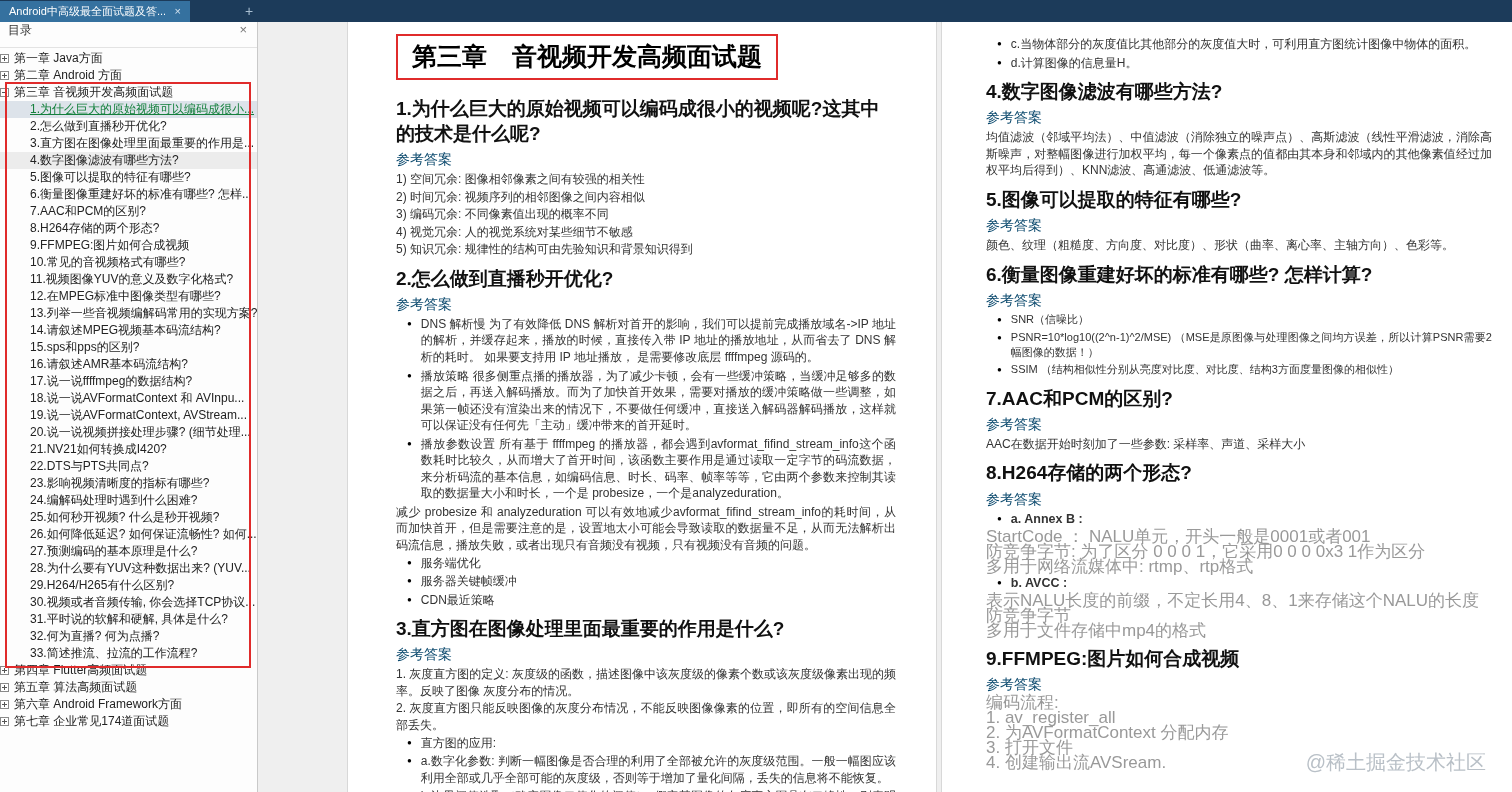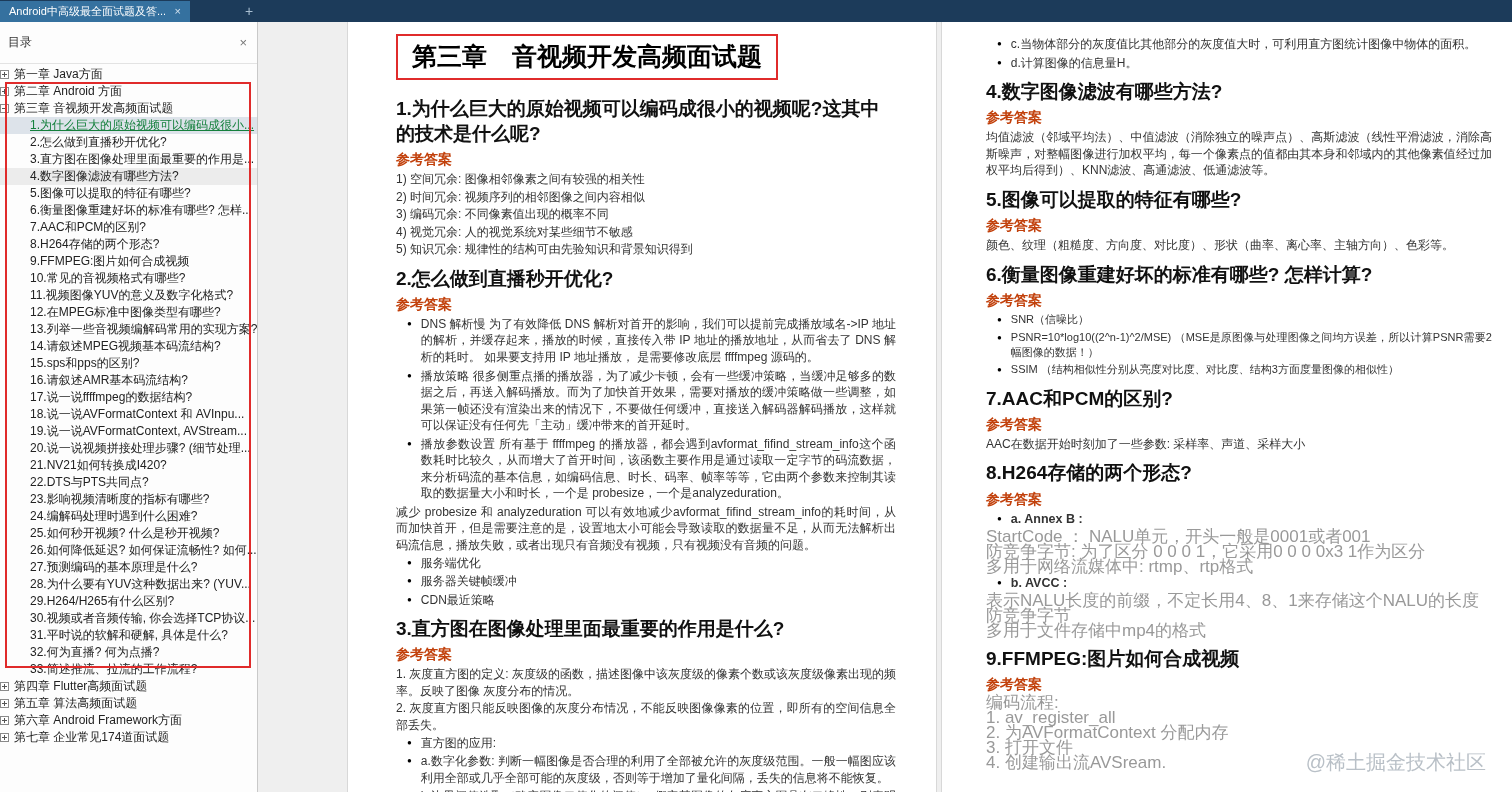--- a/index.html
+++ b/index.html
@@ -12,21 +12,21 @@
     display:flex; align-items:flex-end;gap:40px; }
   .tab { height:21px; background:#35719f; color:#fff; font-size:11px; display:flex;
     align-items:center; padding:0 9px; gap:10px; max-width:190px; }
   .tab-label { white-space:nowrap; overflow:hidden; }
   .tab-close { color:#d3e2ef; font-size:11px; line-height:11px; cursor:pointer; }
   .newtab { color:#a9bfd2; font-size:14px; margin:0 0 3px 10px; width:18px; text-align:center; cursor:pointer; }
 
   
   .sidebar { position:absolute; top:22px; left:0; width:258px; bottom:0; background:#fdfdfd;
     border-right:1px solid #c9c9c9; }
-  .sb-head { height:42px; display:flex; align-items:center; justify-content:space-between;
+  .sb-head { height:26px; display:flex; justify-content:space-between;
     padding:0 10px 0 8px; border-bottom:1px solid #e3e3e3; font-size:12px; color:#333; }
   .sb-close { color:#777; font-size:13px; cursor:pointer; }
   .tree { padding-top:2px; }
   .ch-row { height:17px; line-height:17px; font-size:12px; color:#222; display:flex;
     align-items:center; padding-left:0; white-space:nowrap; overflow:hidden; cursor:pointer; }
   .ch-label { margin-left:5px; }
   .expander { width:9px; height:9px; border:1px solid #8a8a8a; position:relative;
     flex:0 0 9px; background:#fff; }
   .expander::before { content:""; position:absolute; left:1px; right:1px; top:3px; height:1px; background:#555; }
   .expander.plus::after { content:""; position:absolute; top:1px; bottom:1px; left:3px; width:1px; background:#555; }
@@ -41,21 +41,21 @@
   .content { position:absolute; left:258px; top:22px; right:0; bottom:0; background:#efefef; }
   .page { position:absolute; top:0; bottom:0; background:#fff;
     border-left:1px solid #d8d8d8; border-right:1px solid #d8d8d8; overflow:hidden; }
   .page1 { left:89px; width:590px; padding:12px 40px 0 48px; }
   .page2 { left:683px; right:0; border-right:none; padding:14px 20px 0 44px; }
 
   .blk { font-size:12px; line-height:1.38; color:#333; text-align:justify; }
   .blk-titlebox { display:inline-block; border:2px solid #e02b2b; padding:4px 14px;
     font-size:25px; font-weight:bold; color:#000; line-height:1.35; margin-bottom:8px; text-align:left; }
   .blk-h2 { font-size:19px; font-weight:bold; color:#111; margin:8px 0 2px; line-height:1.32; text-align:left; }
-  .blk-h3 { font-size:14px; font-weight:bold; color:#c2410c; margin:5px 0 4px; line-height:1.15; text-align:left; }
+  .blk-h3 { font-size:14px; font-weight:normal; color:#0c4a6e; margin:5px 0 4px; line-height:1.15; text-align:left; }
   .blk-line, .blk-p { margin:0 0 1px; }
   .blk-bullet, .blk-bulletb, .blk-bullet_s { display:flex; margin:0 0 2px; }
   .blk .marker { flex:0 0 auto; font-size:8px; line-height:16px; color:#000; padding:0 9px 0 11px; }
   .blk .btxt { flex:1 1 auto; text-align:justify; }
   .blk-bulletb { font-weight:bold; }
   .blk-bulletb .btxt { font-size:12.5px; }
   .blk-bullet_s { font-size:11px; line-height:1.36; }
   .blk-gray { color:#999; font-size:17px; line-height:14px; margin:0 0 1px; text-align:left; }
 
   .watermark { position:absolute; right:26px; bottom:16px; font-size:20px; color:#b9c0c7; }

